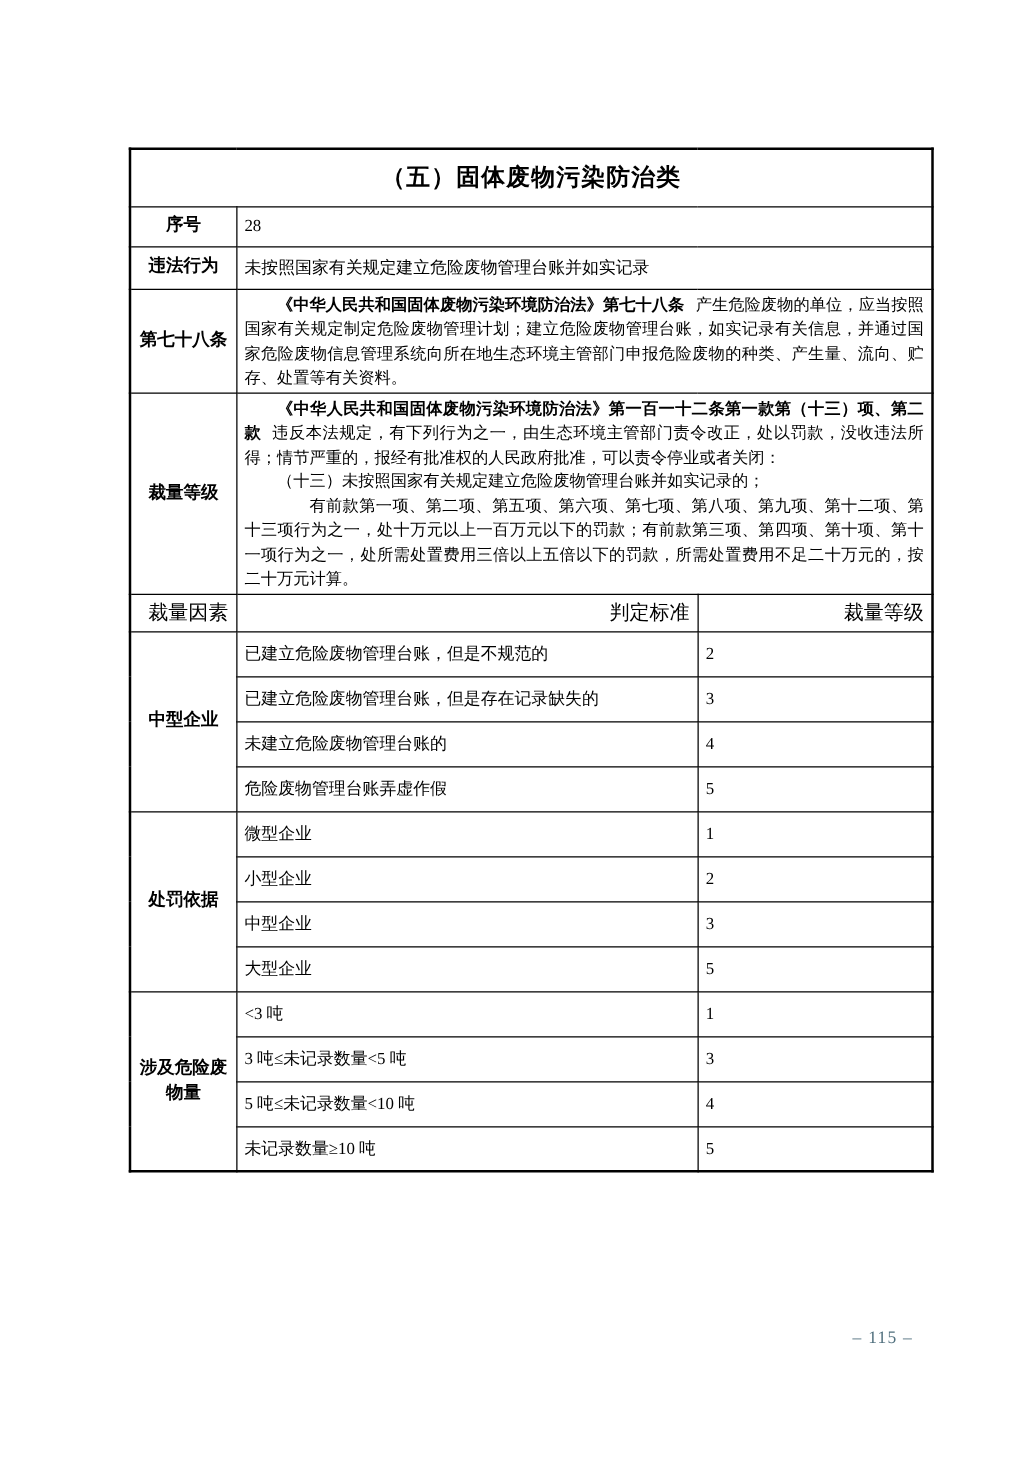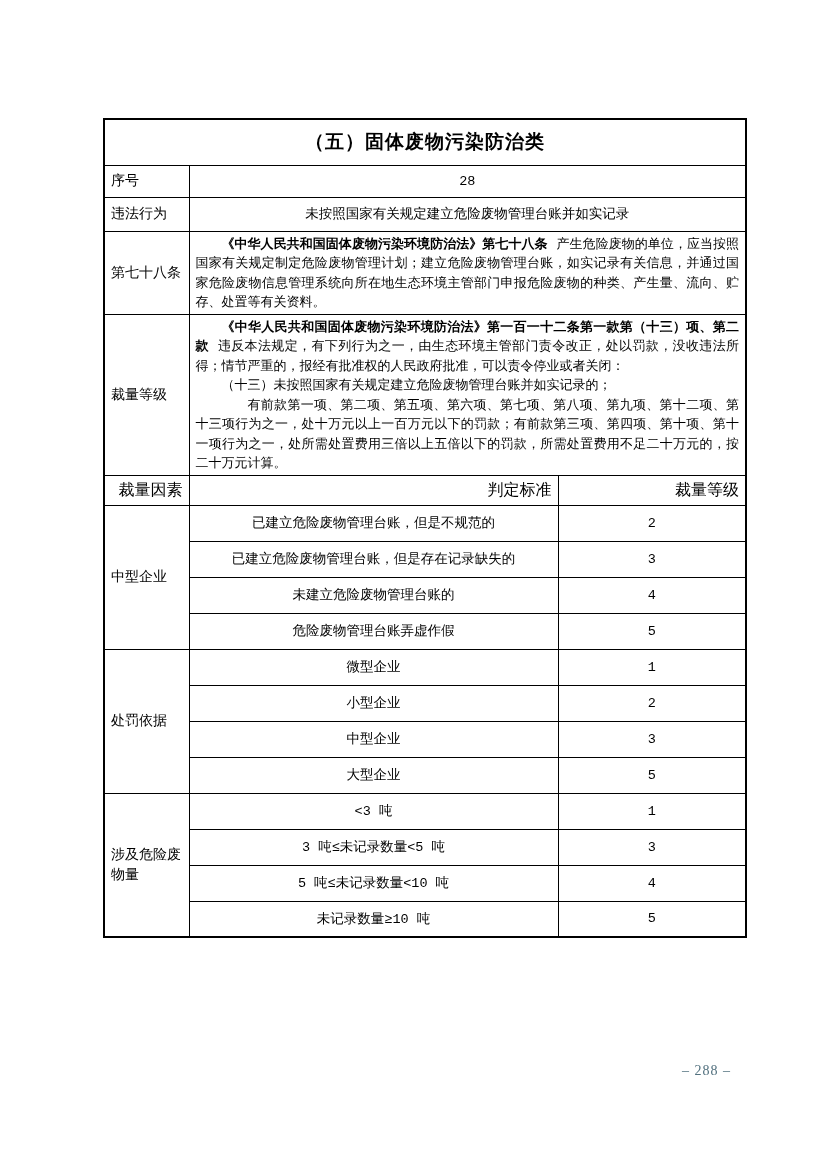--- a/index.html
+++ b/index.html
@@ -29,31 +29,31 @@
   }
   .title-cell {
     height: 46px;
     text-align: center;
     vertical-align: middle;
     font-weight: bold;
     font-size: 19px;
     letter-spacing: 1px;
   }
   .label-cell {
-    font-weight: normal;
+    font-weight: bold;
+    text-align: center;
     vertical-align: middle;
     font-size: 14px;
     padding: 2px 4px;
     line-height: 20px;
   }
   .center-cell {
-    text-align: center;
+    text-align: left;
     vertical-align: middle;
     font-size: 13.5px;
-    font-family: Liberation Mono, monospace;
   }
   .row-serial td { height: 32px; }
   .row-violation td { height: 34px; }
   .para-cell {
     font-size: 13px;
     line-height: 19.5px;
     text-align: justify;
     padding: 5px 9px;
     vertical-align: middle;
   }
@@ -181,15 +181,15 @@
         <td class="center-cell">4</td>
       </tr>
       <tr class="item-row">
         <td class="center-cell">未记录数量≥10 吨</td>
         <td class="center-cell">5</td>
       </tr>
 
     </tbody>
   </table>
 
-  <div class="page-number">– 288 –</div>
+  <div class="page-number">– 115 –</div>
 
 </div>
 
 </body></html>

